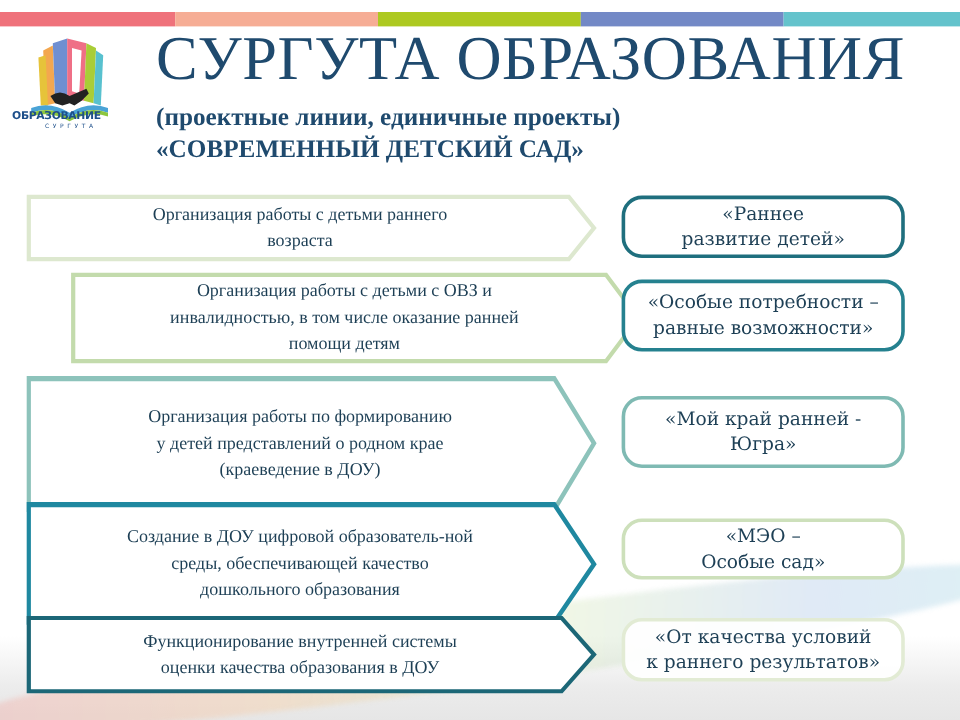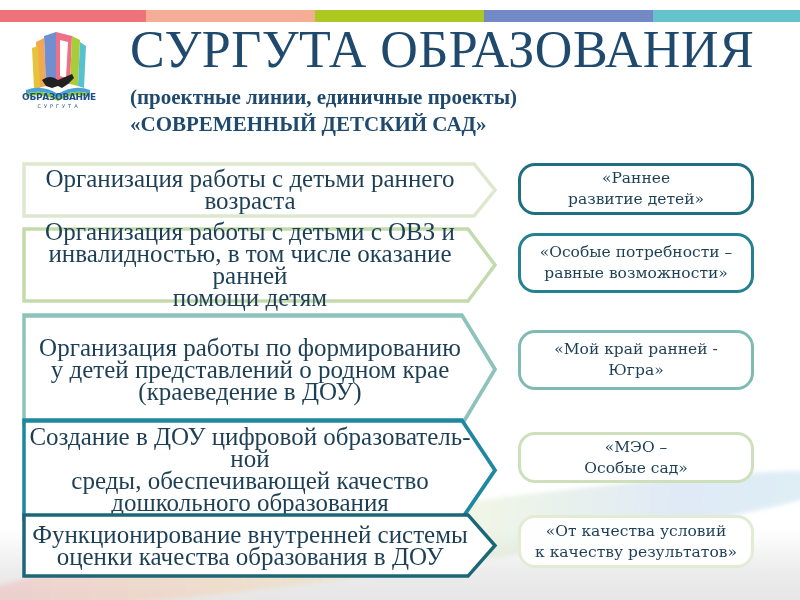--- a/index.html
+++ b/index.html
@@ -9,35 +9,35 @@
   .topbar { position: absolute; top: 10px; left: 0; width: 800px; height: 12px; display: flex; }
   .topbar .seg { height: 100%; }
 
   .bg-bottom { position: absolute; left: 0; right: 0; bottom: 0; height: 70px;
     background: linear-gradient(180deg, rgba(255,255,255,0) 0%, #ececec 60%, #e6e6e6 100%); }
   .swoosh { position: absolute; left: -40px; bottom: 30px; width: 900px; height: 60px;
     background: linear-gradient(100deg, rgba(244,160,160,0.35) 0%, rgba(250,200,150,0.35) 30%, rgba(200,225,150,0.25) 55%, rgba(130,170,220,0.25) 80%, rgba(120,200,210,0.25) 100%);
     transform: rotate(-8deg); border-radius: 50%; filter: blur(2px); }
 
   .logo { position: absolute; left: 22px; top: 28px; width: 72px; height: 88px; }
-  .logo-text { position: absolute; left: 20px; top: 92px; width: 78px; text-align: center;
+  .logo-text { position: absolute; left: 8px; top: 92px; width: 78px; text-align: center;
     font-family: "DejaVu Sans", sans-serif; font-weight: bold; font-size: 9px; color: #1d4f8a; letter-spacing: -0.3px; }
   .logo-sub { position: absolute; left: 20px; top: 103px; width: 78px; text-align: center;
     font-family: "DejaVu Sans", sans-serif; font-size: 5px; letter-spacing: 3px; color: #1d4f8a; }
 
   .title { position: absolute; left: 130px; top: 24px; font-family: "Liberation Serif", serif;
     font-size: 52px; color: #1f4a6e; letter-spacing: 0.5px; line-height: 1; }
   .subtitle { position: absolute; left: 130px; top: 84px; font-family: "Liberation Serif", serif;
     font-weight: bold; font-size: 21px; line-height: 27px; color: #1f4a6e; }
 
   .arrow { position: absolute; left: 22px; width: 476px; }
   .arrow svg { position: absolute; left: 0; top: 0; width: 100%; height: 100%; overflow: visible; }
   .arrow .txt { position: absolute; left: 6px; right: 26px; top: 0; bottom: 0; display: flex;
     align-items: center; justify-content: center; text-align: center;
-    font-family: "Liberation Serif", serif; font-size: 25px; line-height: 22px; color: #1d3f55; white-space: pre-line; }
+    font-family: "Liberation Serif", serif; font-size: 15px; line-height: 22px; color: #1d3f55; white-space: pre-line; }
 
   .proj { position: absolute; left: 518px; width: 236px; background: #fff; border-radius: 17px;
     display: flex; align-items: center; justify-content: center; text-align: center;
     font-family: "DejaVu Serif", serif; font-size: 15.5px; line-height: 21px; color: #1d3f55; white-space: pre-line; }
 </style>
 </head>
 <body>
 
 <div class="bg-bottom"></div>
 <div class="swoosh"></div>
@@ -72,21 +72,21 @@
 </div>
 
 <div class="arrow" style="top:162px;height:56px;">
   <svg viewBox="0 0 476 56" preserveAspectRatio="none">
     <polygon points="2,2 452,2 473,28 452,54 2,54" fill="#fff" stroke="#dde8cf" stroke-width="3.5"></polygon>
   </svg>
   <div class="txt">Организация работы с детьми раннего
 возраста</div>
 </div>
 
-<div class="arrow" style="top:227px;height:76px;">
+<div class="arrow" style="top:227px;height:76px;margin-left:37px;">
   <svg viewBox="0 0 476 76" preserveAspectRatio="none">
     <polygon points="2,2 446,2 473,38 446,74 2,74" fill="#fff" stroke="#c3dbac" stroke-width="3.5"></polygon>
   </svg>
   <div class="txt">Организация работы с детьми с ОВЗ и
 инвалидностью, в том числе оказание ранней
 помощи детям</div>
 </div>
 
 <div class="arrow" style="top:313px;height:114px;padding-left:28px;">
   <svg viewBox="0 0 476 91" preserveAspectRatio="none">
@@ -116,13 +116,13 @@
 
 <div class="proj" style="top:163px;height:52px;border:3.5px solid #1f6f7e;">«Раннее
 развитие детей»</div>
 <div class="proj" style="top:233px;height:60px;border:3.5px solid #25818f;">«Особые потребности –
 равные возможности»</div>
 <div class="proj" style="top:330px;height:60px;border:3.5px solid #7fbab3;">«Мой край ранней -
 Югра»</div>
 <div class="proj" style="top:432px;height:51px;border:3.5px solid #cde0bb;">«МЭО –
 Особые сад»</div>
 <div class="proj" style="top:515px;height:53px;border:3.5px solid #e2ebd4;background:rgba(255,255,255,0.92);">«От качества условий
-к качеству результатов»</div>
+к раннего результатов»</div>
 
 </body></html>

